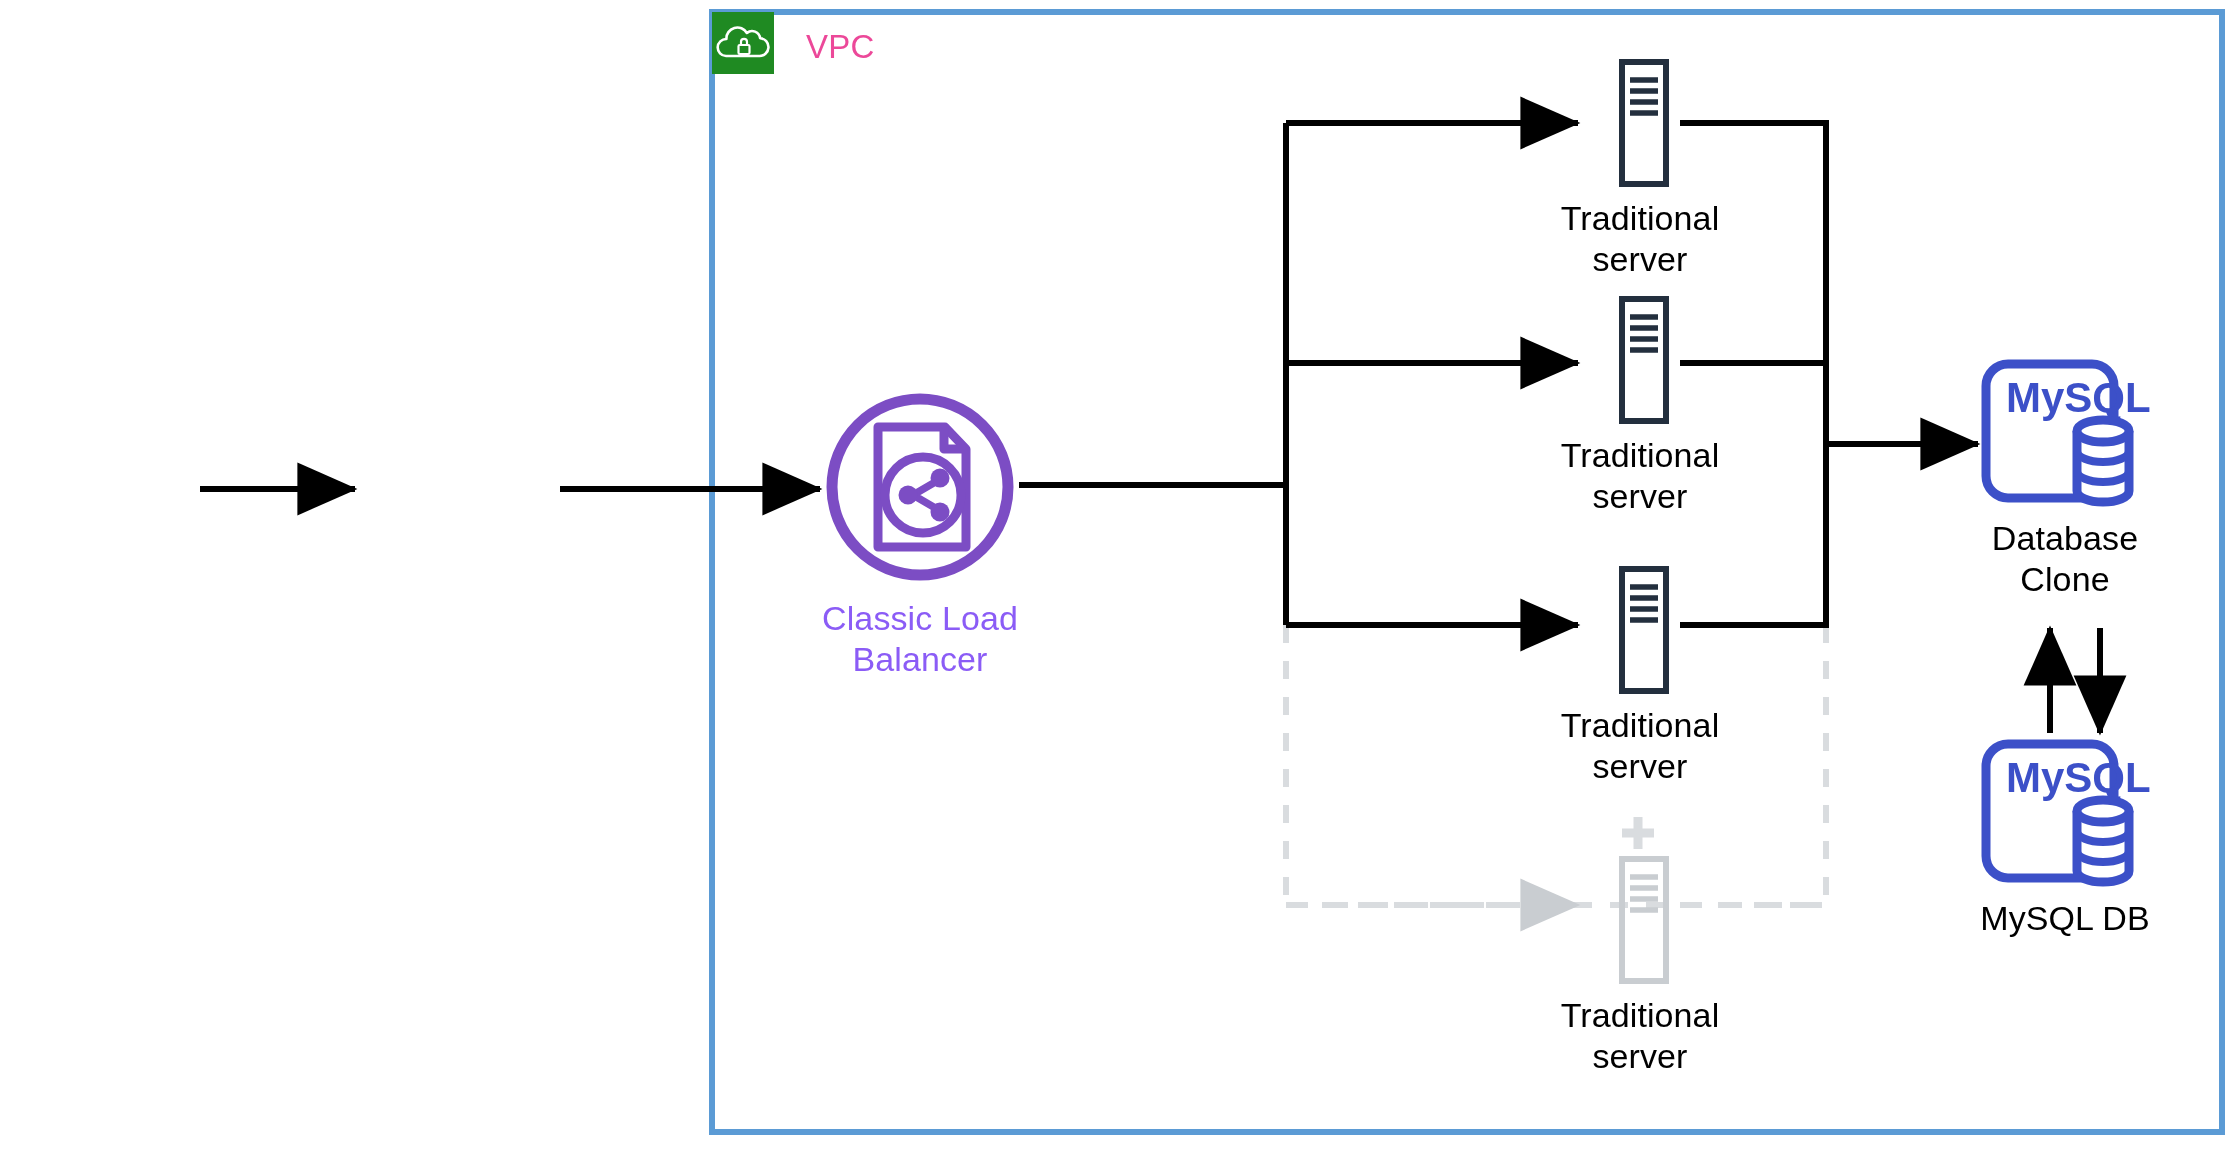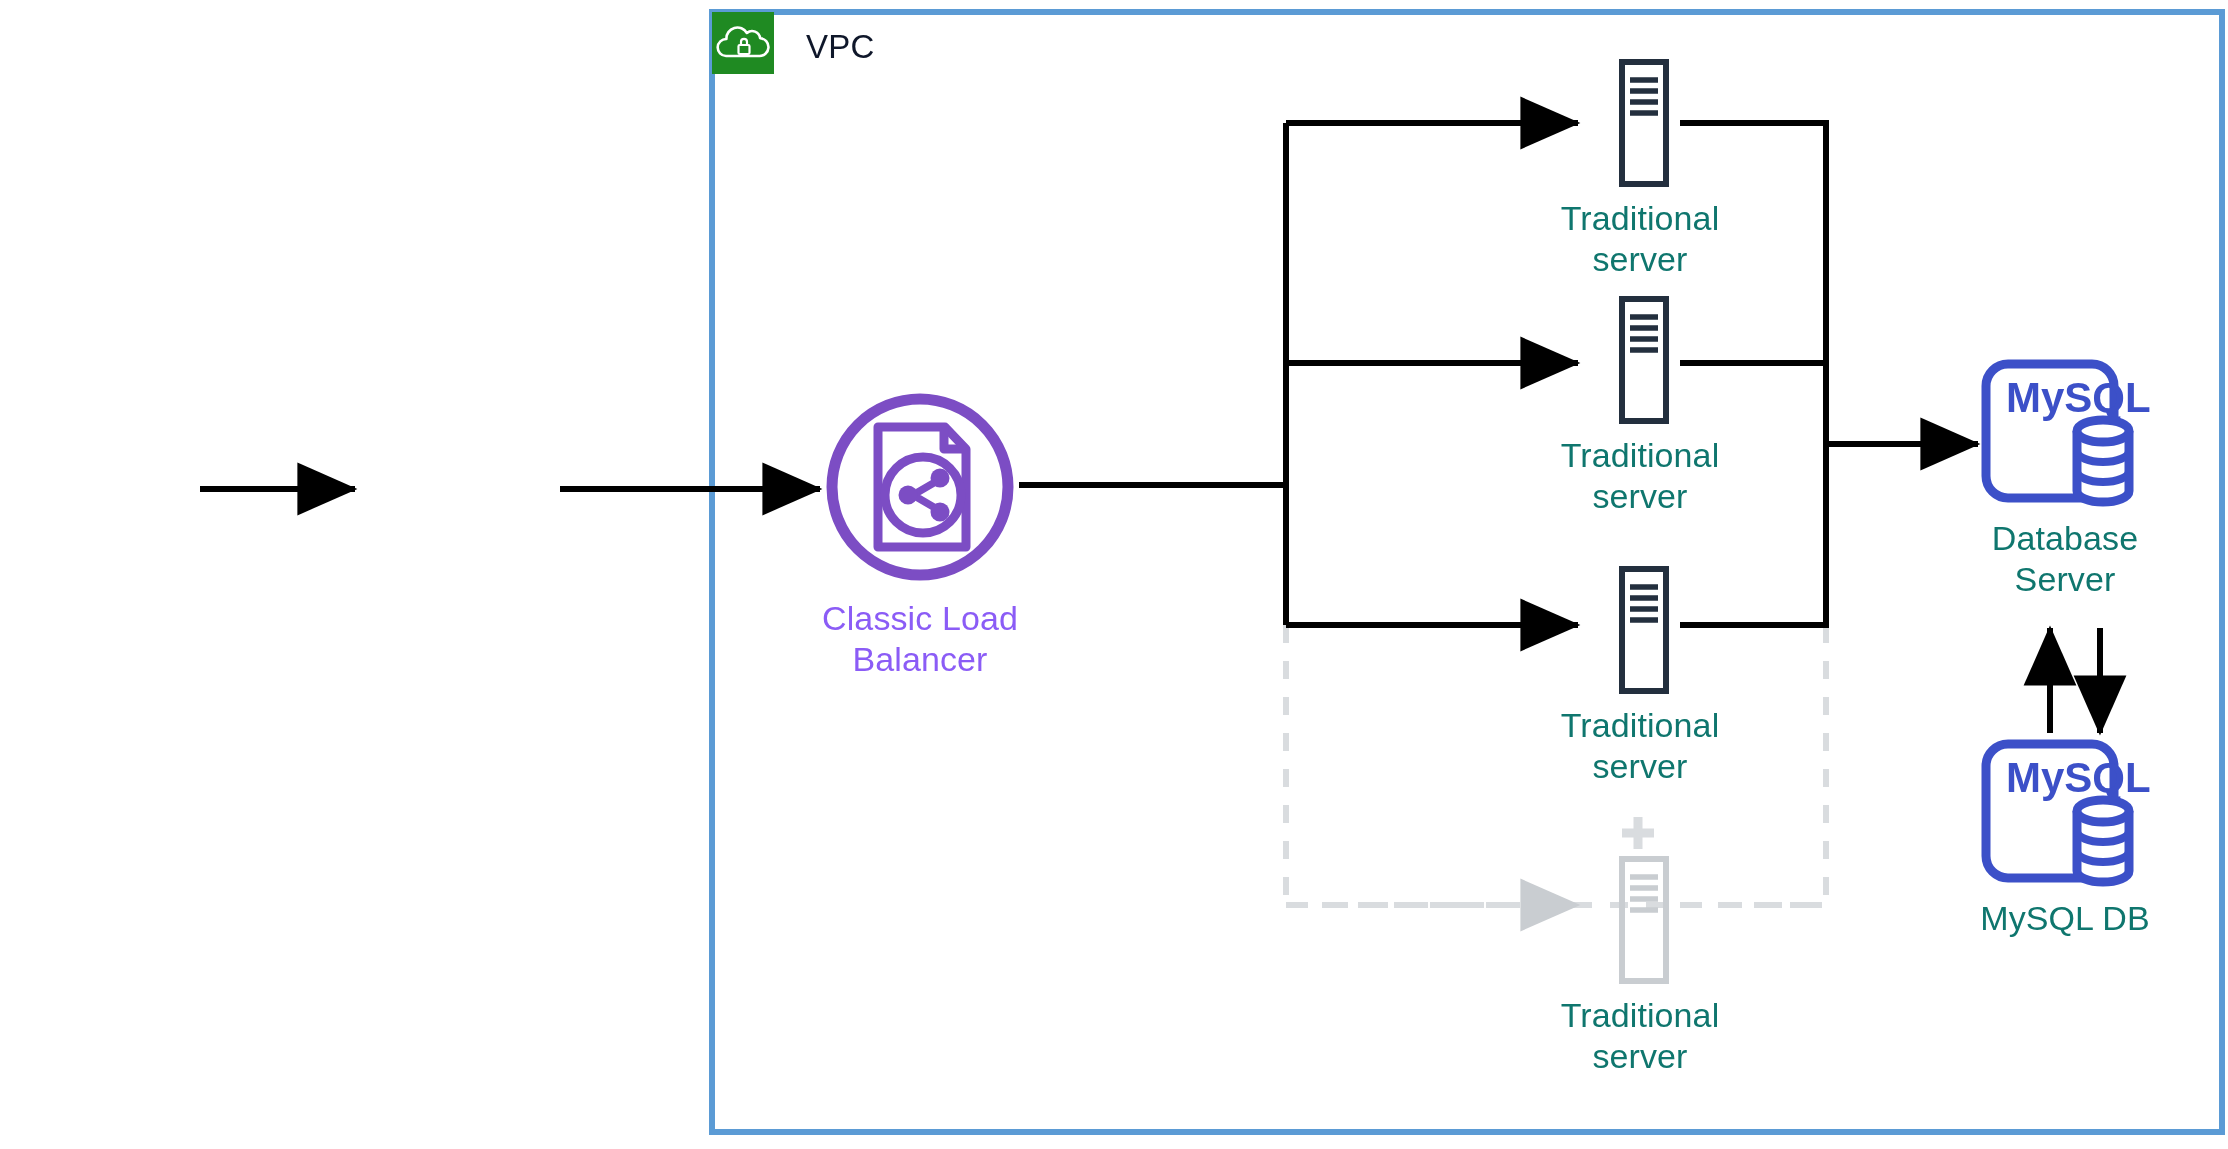--- a/index.html
+++ b/index.html
@@ -27,30 +27,30 @@
   .node {
     position: absolute;
     display: flex;
     flex-direction: column;
     align-items: center;
   }
   .node-label {
     margin-top: 10px;
     font-size: 34px;
     line-height: 1.22;
-    color: #0f766e;
+    color: #000000;
     text-align: center;
     white-space: pre-line;
     letter-spacing: 0.1px;
   }
   .node-label.dark-black { color: #8b5cf6; }
   .vpc-label {
     position: absolute;
     font-size: 33px;
-    color: #0f172a;
+    color: #ec4899;
     letter-spacing: 0.2px;
   }
 </style>
 </head>
 <body>
 
 <div id="canvas">
 
   <svg class="layer" viewBox="0 0 2228 1149">
     <defs>
@@ -176,21 +176,21 @@
       <text x="26" y="54" font-family="'Liberation Sans', sans-serif" font-size="42" font-weight="bold" fill="#3c50c8">MySQL</text>
 
       <g>
         <path d="M97,73 L97,133 a26,11 0 0 0 52,0 L149,73" fill="#ffffff" stroke="#3c50c8" stroke-width="9"></path>
         <ellipse cx="123" cy="73" rx="26" ry="11" fill="#ffffff" stroke="#3c50c8" stroke-width="9"></ellipse>
         <path d="M97,93 a26,11 0 0 0 52,0" fill="none" stroke="#3c50c8" stroke-width="8"></path>
         <path d="M97,113 a26,11 0 0 0 52,0" fill="none" stroke="#3c50c8" stroke-width="8"></path>
       </g>
     </svg>
     <div class="node-label">Database
-Server</div>
+Clone</div>
   </div>
 
   <div class="node" style="left:1980px; top:738px; width:170px;">
     <svg width="170" height="150" viewBox="0 0 170 150">
       <path d="M112,6 L28,6 a22,22 0 0 0 -22,22 L6,118 a22,22 0 0 0 22,22 L108,140" fill="none" stroke="#3c50c8" stroke-width="9" stroke-linecap="butt"></path>
       <path d="M112,6 a22,22 0 0 1 22,22 L134,64" fill="none" stroke="#3c50c8" stroke-width="9"></path>
       <text x="26" y="54" font-family="'Liberation Sans', sans-serif" font-size="42" font-weight="bold" fill="#3c50c8">MySQL</text>
       <g>
         <path d="M97,73 L97,133 a26,11 0 0 0 52,0 L149,73" fill="#ffffff" stroke="#3c50c8" stroke-width="9"></path>
         <ellipse cx="123" cy="73" rx="26" ry="11" fill="#ffffff" stroke="#3c50c8" stroke-width="9"></ellipse>

